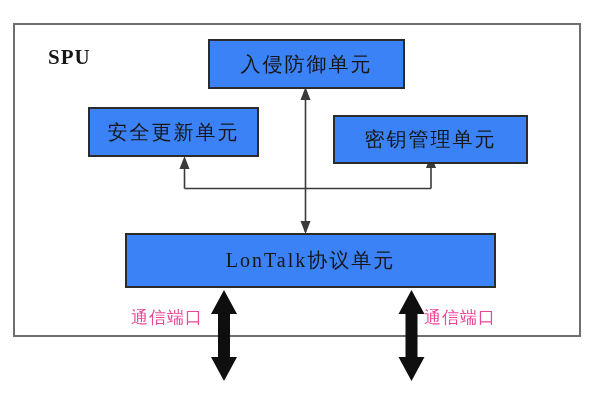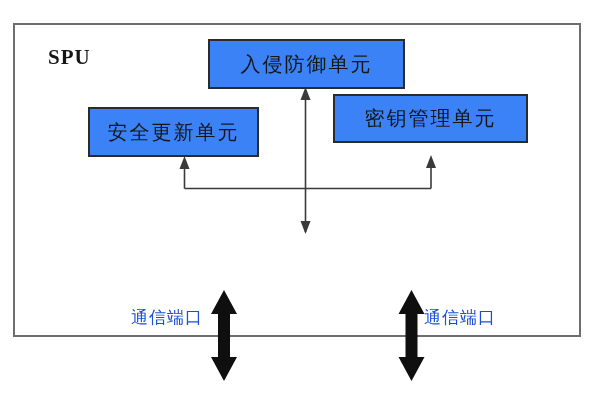--- a/index.html
+++ b/index.html
@@ -51,26 +51,26 @@
     display: flex;
     align-items: center;
     justify-content: center;
     font-size: 20px;
     color: #161616;
     letter-spacing: 2px;
     white-space: nowrap;
   }
   .box-intrusion { left: 208px; top: 39px;  width: 197px; height: 50px; }
   .box-update    { left: 88px;  top: 107px; width: 171px; height: 50px; }
-  .box-key       { left: 333px; top: 94px; width: 195px; height: 49px; text-align: right; }
+  .box-key       { left: 333px; top: 115px; width: 195px; height: 49px; text-align: right; }
   .box-lontalk   { left: 125px; top: 233px; width: 371px; height: 55px; }
   .port-label {
     position: absolute;
     font-size: 17px;
-    color: #1d4ed8;
+    color: #ec4899;
     letter-spacing: 1px;
     white-space: nowrap;
     text-align: right;
   }
   .port-label-left  { left: 131px; top: 306px; }
   .port-label-right { left: 424px; top: 306px; }
   svg line    { stroke: #3a3a3a; stroke-width: 1.6; }
   svg polygon { stroke: none; }
 </style>
 </head>
@@ -99,18 +99,19 @@
     <polygon points="224,290 211,314 218,314 218,357 211,357 224,381 237,357 230,357 230,314 237,314" fill="#0f0f0f"></polygon>
     <polygon points="411.5,290 398.5,314 405.5,314 405.5,357 398.5,357 411.5,381 424.5,357 417.5,357 417.5,314 424.5,314" fill="#0f0f0f"></polygon>
   </svg>
 
   <div class="box box-intrusion">入侵防御单元</div>
 
   <div class="box box-update">安全更新单元</div>
 
   <div class="box box-key">密钥管理单元</div>
 
+  <div class="box box-lontalk">LonTalk协议单元</div>
 
   <div class="port-label port-label-left">通信端口</div>
 
   <div class="port-label port-label-right">通信端口</div>
 
 </div>
 
 </body></html>

